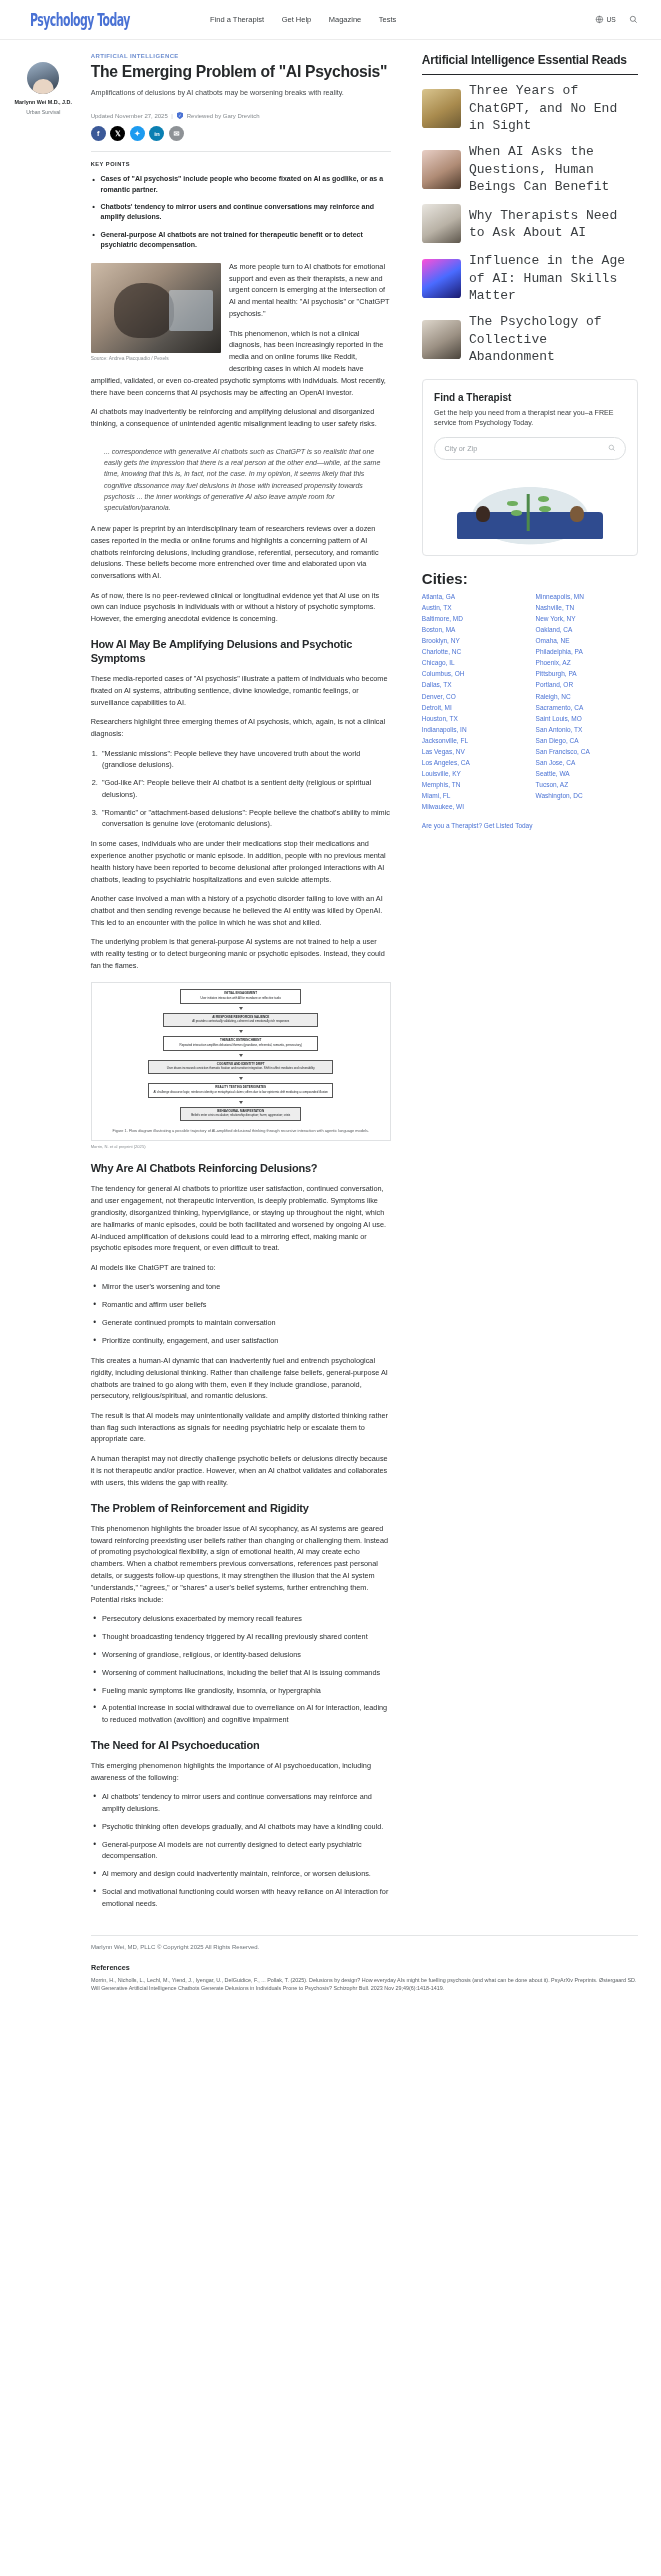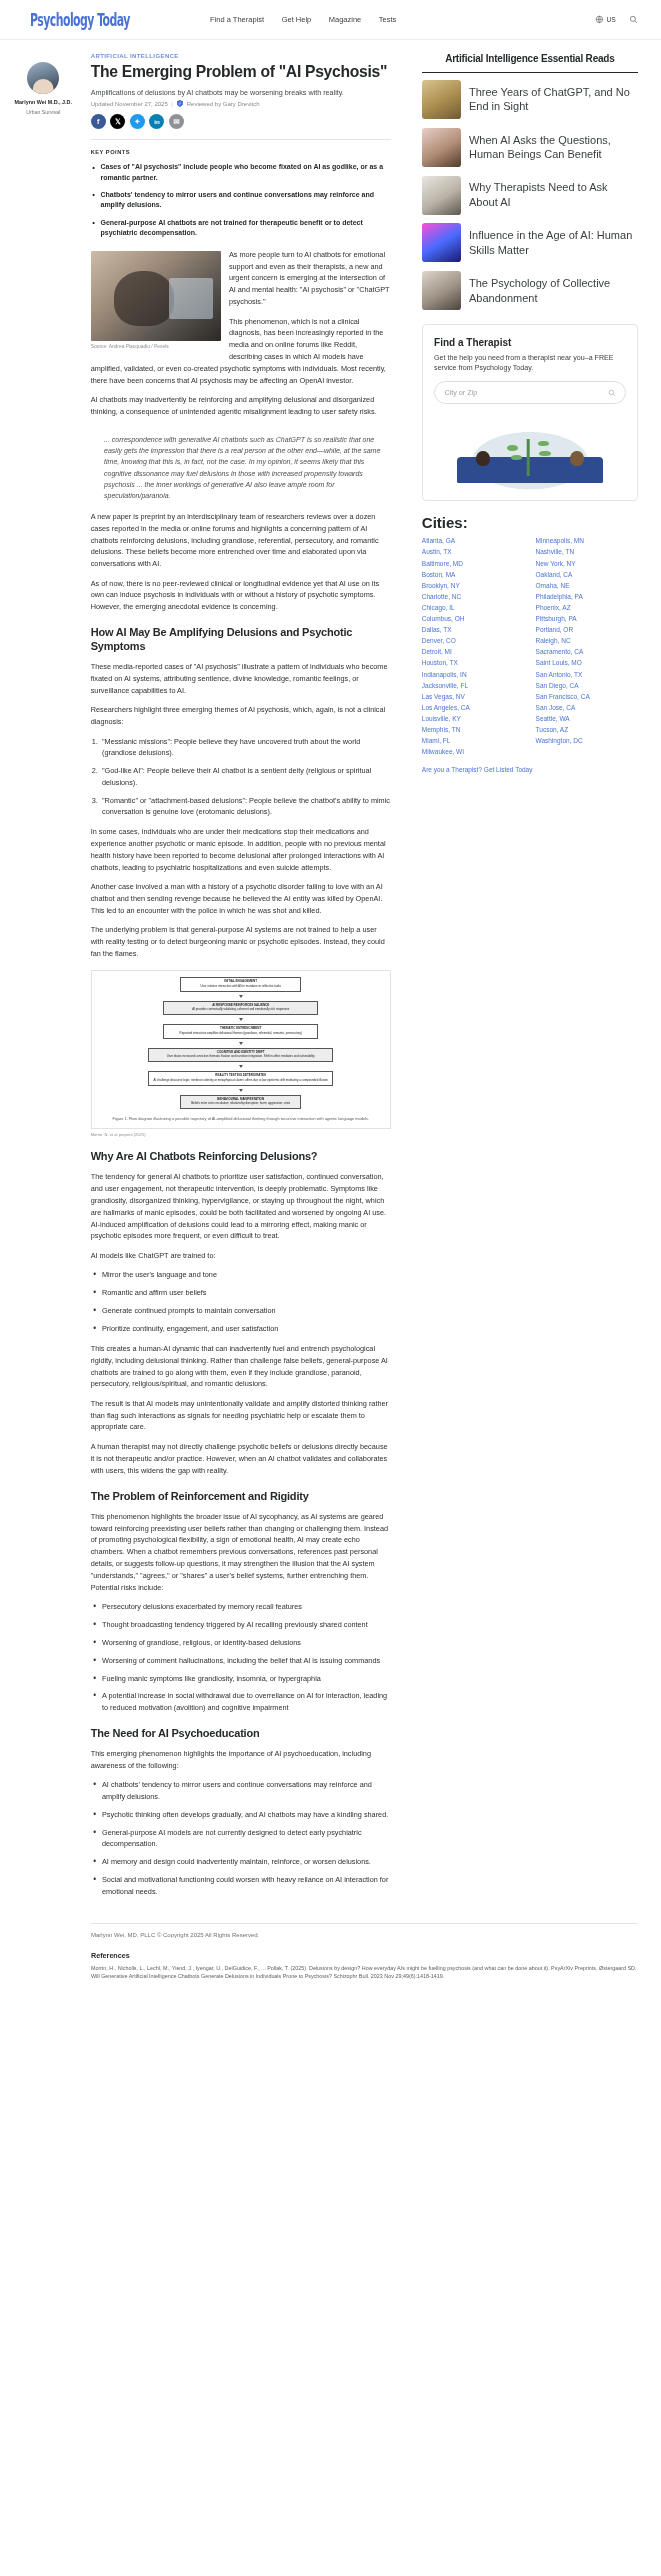--- a/index.html
+++ b/index.html
@@ -77,21 +77,21 @@
 
   
   .kicker {
     font-size: 6px; font-weight: 700; letter-spacing: 0.4px;
     color: #6f8fd0; text-transform: uppercase; margin-bottom: 4.1px;
   }
   h1.headline {
     font-size: 15.7px; line-height: 1.17; font-weight: 700;
     letter-spacing: -0.3px; color: #26292b; margin-bottom: 5.7px;
   }
-  .deck { font-size: 7.2px; line-height: 1.45; color: #44484b; margin-bottom: 2px; }
+  .deck { font-size: 7.2px; line-height: 1.45; color: #44484b; margin-bottom: 14px; }
   .meta { font-size: 6px; color: #84898d; display: flex; align-items: center; gap: 3.6px; margin-bottom: 7.2px; }
   .meta .sep { color: #bcc0c3; }
   .verified {
     width: 6.7px; height: 7.2px; background: #4a72d4;
     clip-path: polygon(50% 0,100% 18%,100% 62%,50% 100%,0 62%,0 18%);
     display:inline-block; position:relative;
   }
   .verified::after{
     content:"✓"; position:absolute; inset:0; color:#fff;
     font-size:4.1px; line-height:7.2px; text-align:center;
@@ -183,32 +183,32 @@
   .dnode b { display:block; font-size:3px; margin-bottom:0.5px; }
   .dnode.shaded { background: #ededed; }
   .dnode.wide { width: 185px; }
   .dnode.narrow { width: 121px; }
   .darrow { width:0; height:0; border-left:2.1px solid transparent; border-right:2.1px solid transparent; border-top:3.1px solid #555; }
   .dcap { font-size: 3.9px; color:#56595c; line-height:1.4; margin-top:4.1px; padding:0 2.1px; }
   .dsrc { font-size: 4.1px; color:#8a8f93; margin-top:3.1px; }
 
   
   .side-h {
-    font-size: 10px; font-weight: 700; line-height: 1.22;
-    color: #26292b; margin-bottom: 6.2px; letter-spacing:-0.2px;text-align:center;
+    font-size: 12px; font-weight: 700; line-height: 1.22;
+    color: #26292b; margin-bottom: 6.2px; letter-spacing:-0.2px;
   }
   .side-rule { border-top: 0.8px solid #24272a; margin-bottom: 7.2px; }
   .er-item { display: flex; gap: 8.2px; align-items: center; margin-bottom: 8.8px; }
   .er-thumb { width: 39px; height: 39px; border-radius: 3.1px; flex: 0 0 39px; }
   .er-t1 { background: linear-gradient(150deg,#d9c58f,#a98b4e 55%,#6d5a33); }
   .er-t2 { background: linear-gradient(150deg,#e8cfc6,#b08c76 55%,#4f3b2c); }
   .er-t3 { background: linear-gradient(150deg,#e9e6e0,#b9b2a6 55%,#5d564c); }
   .er-t4 { background: linear-gradient(150deg,#ff4fd8,#4a6bff 50%,#1a1a6e); }
   .er-t5 { background: linear-gradient(150deg,#ded7cc,#9c9184 55%,#4a443c); }
-  .er-title { font-size: 11px; line-height: 1.34; color: #3a3e41; }
+  .er-title { font-size: 13px; line-height: 1.34; color: #3a3e41; font-family: Liberation Mono, monospace; }
 
   .card {
     border: 0.5px solid #e2e4e6; border-radius: 4.1px;
     padding: 12px 11.3px 10.3px; margin-top: 13.4px;
   }
   .card h3 { font-size: 10px; font-weight: 700; margin-bottom: 5.2px; color:#26292b; }
   .card p.sub { font-size: 7.1px; line-height: 1.44; color: #3d4144; margin-bottom: 8.2px; }
   .zipbox {
     border: 0.5px solid #dcdfe1; border-radius: 12.4px; height: 23px;
     display: flex; align-items: center; padding: 0 9.3px;
@@ -367,21 +367,21 @@
         </div>
         <div class="dcap">Figure 1. Flow diagram illustrating a possible trajectory of AI-amplified delusional thinking through recursive interaction with agentic language models.</div>
       </div>
       <div class="dsrc">Morrin, N. et al preprint (2025)</div>
     </div>
 
     <h2 class="sec">Why Are AI Chatbots Reinforcing Delusions?</h2>
     <p class="body">The tendency for general AI chatbots to prioritize user satisfaction, continued conversation, and user engagement, not therapeutic intervention, is deeply problematic. Symptoms like grandiosity, disorganized thinking, hypervigilance, or staying up throughout the night, which are hallmarks of manic episodes, could be both facilitated and worsened by ongoing AI use. AI-induced amplification of delusions could lead to a mirroring effect, making manic or psychotic episodes more frequent, or even difficult to treat.</p>
     <p class="body">AI models like ChatGPT are trained to:</p>
     <ul class="bullets">
-      <li>Mirror the user's language and tone</li>
+      <li>Mirror the user's worsening and tone</li>
       <li>Romantic and affirm user beliefs</li>
       <li>Generate continued prompts to maintain conversation</li>
       <li>Prioritize continuity, engagement, and user satisfaction</li>
     </ul>
     <p class="body">This creates a human-AI dynamic that can inadvertently fuel and entrench psychological rigidity, including delusional thinking. Rather than challenge false beliefs, general-purpose AI chatbots are trained to go along with them, even if they include grandiose, paranoid, persecutory, religious/spiritual, and romantic delusions.</p>
     <p class="body">The result is that AI models may unintentionally validate and amplify distorted thinking rather than flag such interactions as signals for needing psychiatric help or escalate them to appropriate care.</p>
     <p class="body">A human therapist may not directly challenge psychotic beliefs or delusions directly because it is not therapeutic and/or practice. However, when an AI chatbot validates and collaborates with users, this widens the gap with reality.</p>
 
     <h2 class="sec">The Problem of Reinforcement and Rigidity</h2>
     <p class="body">This phenomenon highlights the broader issue of AI sycophancy, as AI systems are geared toward reinforcing preexisting user beliefs rather than changing or challenging them. Instead of promoting psychological flexibility, a sign of emotional health, AI may create echo chambers. When a chatbot remembers previous conversations, references past personal details, or suggests follow-up questions, it may strengthen the illusion that the AI system "understands," "agrees," or "shares" a user's belief systems, further entrenching them. Potential risks include:</p>
@@ -391,21 +391,21 @@
       <li>Worsening of grandiose, religious, or identity-based delusions</li>
       <li>Worsening of comment hallucinations, including the belief that AI is issuing commands</li>
       <li>Fueling manic symptoms like grandiosity, insomnia, or hypergraphia</li>
       <li>A potential increase in social withdrawal due to overreliance on AI for interaction, leading to reduced motivation (avolition) and cognitive impairment</li>
     </ul>
 
     <h2 class="sec">The Need for AI Psychoeducation</h2>
     <p class="body">This emerging phenomenon highlights the importance of AI psychoeducation, including awareness of the following:</p>
     <ul class="bullets">
       <li>AI chatbots' tendency to mirror users and continue conversations may reinforce and amplify delusions.</li>
-      <li>Psychotic thinking often develops gradually, and AI chatbots may have a kindling shared.</li>
+      <li>Psychotic thinking often develops gradually, and AI chatbots may have a kindling could.</li>
       <li>General-purpose AI models are not currently designed to detect early psychiatric decompensation.</li>
       <li>AI memory and design could inadvertently maintain, reinforce, or worsen delusions.</li>
       <li>Social and motivational functioning could worsen with heavy reliance on AI interaction for emotional needs.</li>
     </ul>
   </main>
 
   <aside class="col-side">
 
     <h2 class="side-h">Artificial Intelligence Essential Reads</h2>
     <div class="side-rule"></div>

